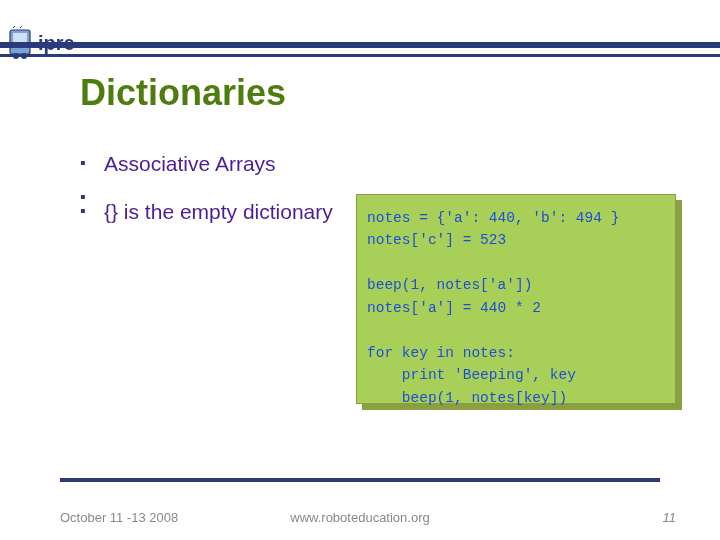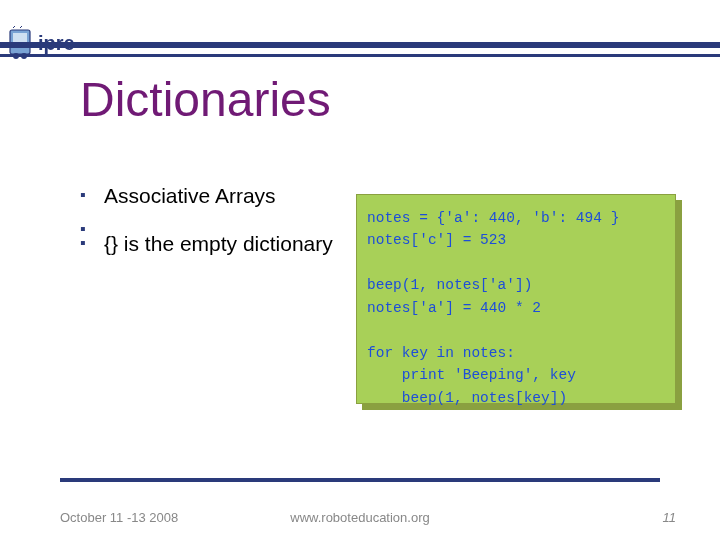--- a/index.html
+++ b/index.html
@@ -38,36 +38,35 @@
     top: 54px;
     left: 0;
     width: 720px;
     height: 3px;
     background: #2a3a7a;
   }
   .title {
     position: absolute;
     top: 72px;
     left: 80px;
-    font-size: 48px;
-    color: #701a75;
-    font-weight: 400;
+    font-size: 36px;
+    color: #4d7c0f;
+    font-weight: 700;
   }
   .content {
     position: absolute;
     top: 150px;
     left: 80px;
     width: 280px;
   }
   .bullets {
     list-style: none;
-    color: #000000;
+    color: #4c1d95;
     font-size: 21px;
     line-height: 1.35;
-    margin-top: 32px;
   }
   .bullets > li {
     position: relative;
     padding-left: 24px;
     margin-bottom: 6px;
   }
   .bullets > li::before {
     content: "▪";
     position: absolute;
     left: 0;

